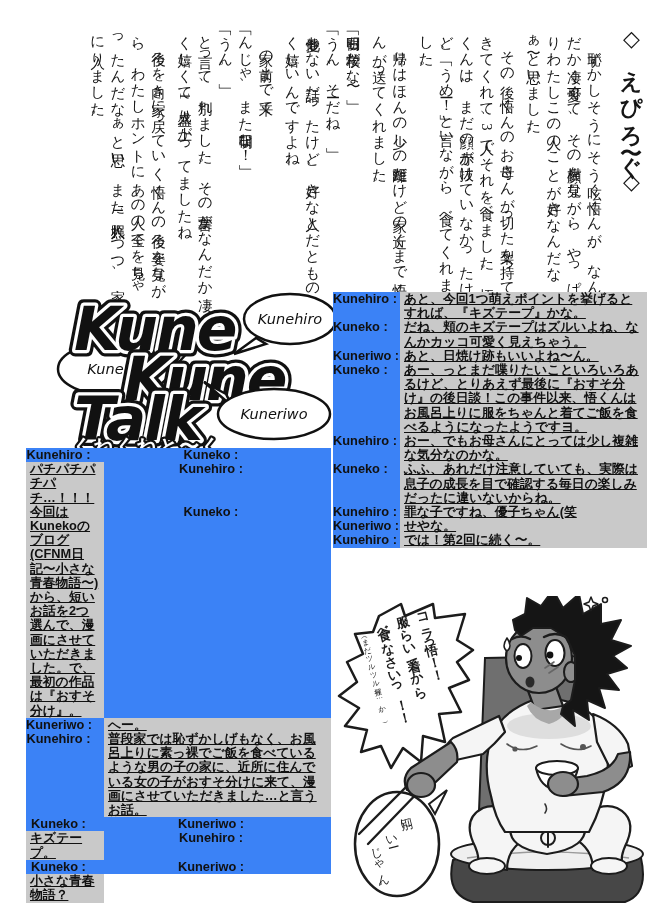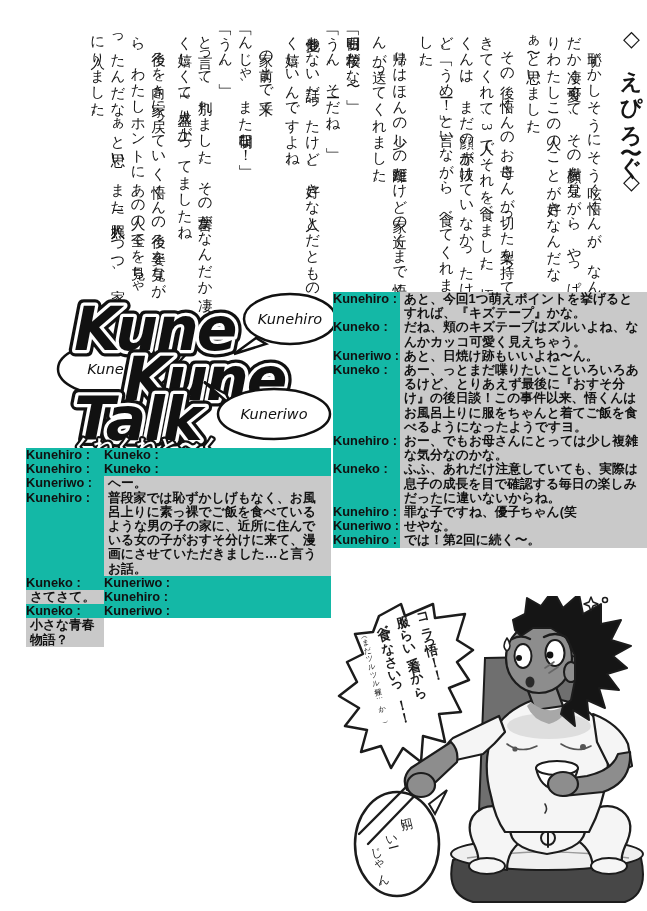--- a/index.html
+++ b/index.html
@@ -19,22 +19,22 @@
     font-size:22px;font-weight:bold;letter-spacing:3px;line-height:1.25;
   }
   .epilogue p{margin:0;margin-block-end:6px;white-space:pre-line;}
   .epilogue p.indent{text-indent:1em;}
 
   
   .talk{
     position:absolute;display:grid;align-content:start;
     font-weight:bold;font-size:12.8px;line-height:14.2px;letter-spacing:0px;
   }
-  .talk .speaker{text-align:left;white-space:nowrap;background:#14b8a6;padding-right:13px;}
-  .talk .line{background:#c9c9c9;padding:0 3px 0 4px;}
+  .talk .speaker{text-align:center;white-space:nowrap;background:#3b82f6;padding-right:13px;}
+  .talk .line{background:#c9c9c9;padding:0 3px 0 4px;text-decoration:underline;}
   .talk-right{left:333px;top:292px;width:314px;grid-template-columns:67px 1fr;}
   .talk-left{left:26px;top:448px;width:305px;grid-template-columns:78px 1fr;}
 
   
   .logo-svg{position:absolute;left:50px;top:288px;width:292px;height:170px;}
   .illustration-svg{position:absolute;left:335px;top:596px;width:312px;height:315px;}
 
   .vtx{writing-mode:vertical-rl;text-orientation:upright;
        font-family:"Liberation Sans","DejaVu Sans",sans-serif;}
   .logo-word{font-family:"DejaVu Sans","Liberation Sans",sans-serif;
@@ -119,29 +119,31 @@
     <div class="speaker">Kunehiro<span> : </span></div>
     <div class="line">罪な子ですね、優子ちゃん(笑</div>
     <div class="speaker">Kuneriwo<span> : </span></div>
     <div class="line">せやな。</div>
     <div class="speaker">Kunehiro<span> : </span></div>
     <div class="line">では！第2回に続く〜。</div>
   </div>
 <div class="talk talk-left" id="talk-left">
     <div class="speaker">Kunehiro<span> : </span></div>
     <div class="speaker">Kuneko<span> : </span></div>
-    <div class="speaker">Kunehiro<span> : </span></div>
+    <div class="line">パチパチパチパチ…！！！</div>
+    <div class="speaker">Kunehiro<span> : </span></div>
+    <div class="line">今回はKunekoのブログ(CFNM日記〜小さな青春物語〜)から、短いお話を2つ選んで、漫画にさせていただきました。で、最初の作品は『おすそ分け』。</div>
     <div class="speaker">Kuneko<span> : </span></div>
     <div class="speaker">Kuneriwo<span> : </span></div>
     <div class="line">へー。</div>
     <div class="speaker">Kunehiro<span> : </span></div>
     <div class="line">普段家では恥ずかしげもなく、お風呂上りに素っ裸でご飯を食べているような男の子の家に、近所に住んでいる女の子がおすそ分けに来て、漫画にさせていただきました…と言うお話。</div>
     <div class="speaker">Kuneko<span> : </span></div>
     <div class="speaker">Kuneriwo<span> : </span></div>
-    <div class="line">さてさて。</div>
+    <div class="line">キズテープ。</div>
     <div class="speaker">Kunehiro<span> : </span></div>
     <div class="speaker">Kuneko<span> : </span></div>
     <div class="speaker">Kuneriwo<span> : </span></div>
     <div class="line">小さな青春物語？</div>
   </div>
 
 <svg class="illustration-svg" viewBox="0 0 312 315">
 
   <path d="M 150,62 L 248,60 L 256,266 L 142,266 Z" fill="#6f6f6f" stroke="#1c1c1c" stroke-width="2"></path>
 

